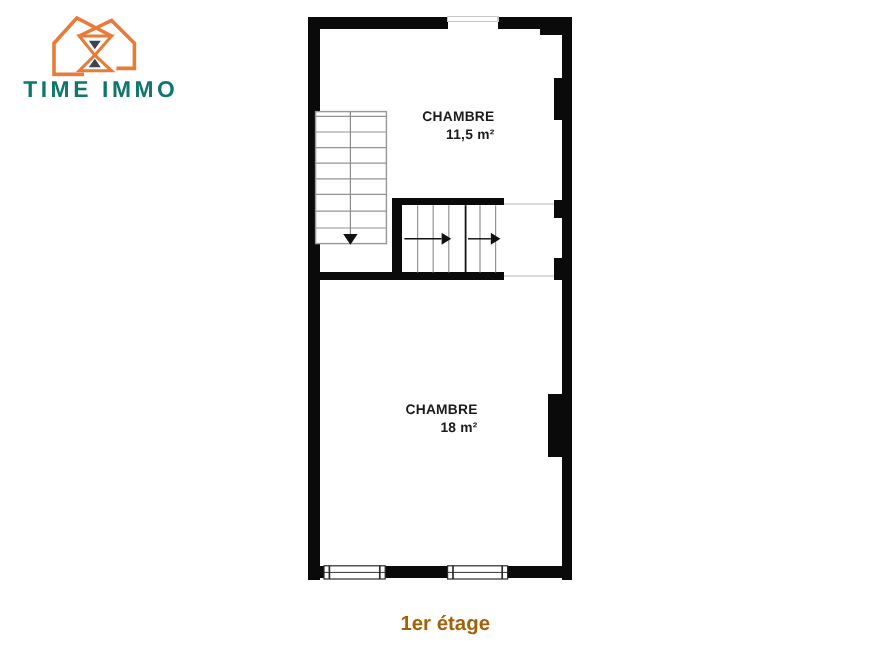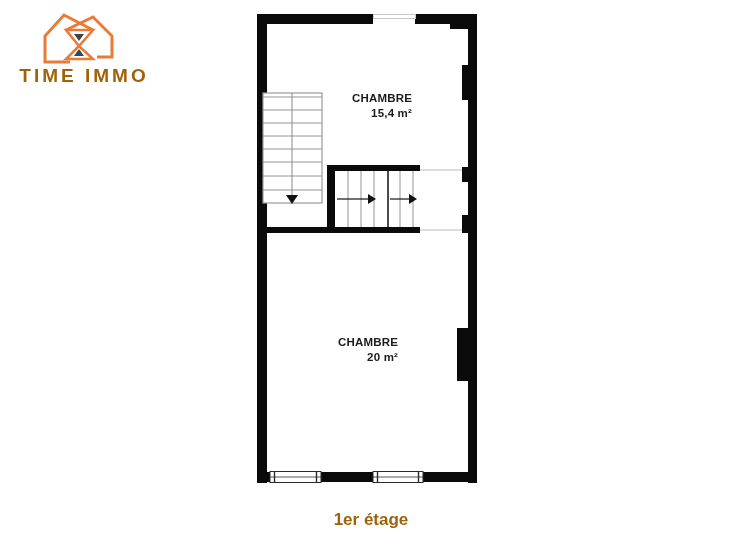--- a/index.html
+++ b/index.html
@@ -5,21 +5,21 @@
   html,body{margin:0;padding:0;background:#fff;}
   .canvas{
     position:relative;width:736px;height:552px;background:#ffffff;overflow:hidden;
     font-family:"Liberation Sans",sans-serif;
   }
   
   .logo{position:absolute;left:14px;top:8px;width:140px;text-align:center;}
   .logo svg{display:block;margin:0 auto;}
   .brand-name{
     margin-top:1px;font-weight:700;font-size:19px;letter-spacing:3px;
-    color:#a16207;white-space:nowrap;
+    color:#0f766e;white-space:nowrap;
   }
   
   .room-label{
     position:absolute;transform:translateX(-50%);text-align:right;
     color:#1b1b1b;font-weight:700;font-size:11.5px;line-height:15px;letter-spacing:.2px;
     white-space:nowrap;
   }
   .floor-label{
     position:absolute;transform:translateX(-50%);
     color:#a16207;font-weight:700;font-size:17px;white-space:nowrap;
@@ -106,23 +106,23 @@
     <g shape-rendering="auto">
       <rect x="373" y="471.5" width="50" height="11" fill="#ffffff" stroke="#2a2a2a" stroke-width="1"></rect>
       <line x1="373" y1="477" x2="423" y2="477" stroke="#2a2a2a" stroke-width="0.8"></line>
       <line x1="377.5" y1="471.5" x2="377.5" y2="482.5" stroke="#2a2a2a" stroke-width="1.4"></line>
       <line x1="418.5" y1="471.5" x2="418.5" y2="482.5" stroke="#2a2a2a" stroke-width="1.4"></line>
     </g>
   </svg>
 
   <div class="room-label" style="left:382px;top:91px;">
     <div>CHAMBRE</div>
-    <div>15,4 m²</div>
+    <div>11,5 m²</div>
   </div>
 
   <div class="room-label" style="left:368px;top:335px;">
     <div>CHAMBRE</div>
-    <div>20 m²</div>
+    <div>18 m²</div>
   </div>
 
   <div class="floor-label" style="left:371px;top:510px;">1er étage</div>
 
 </div>
 
 </body></html>

